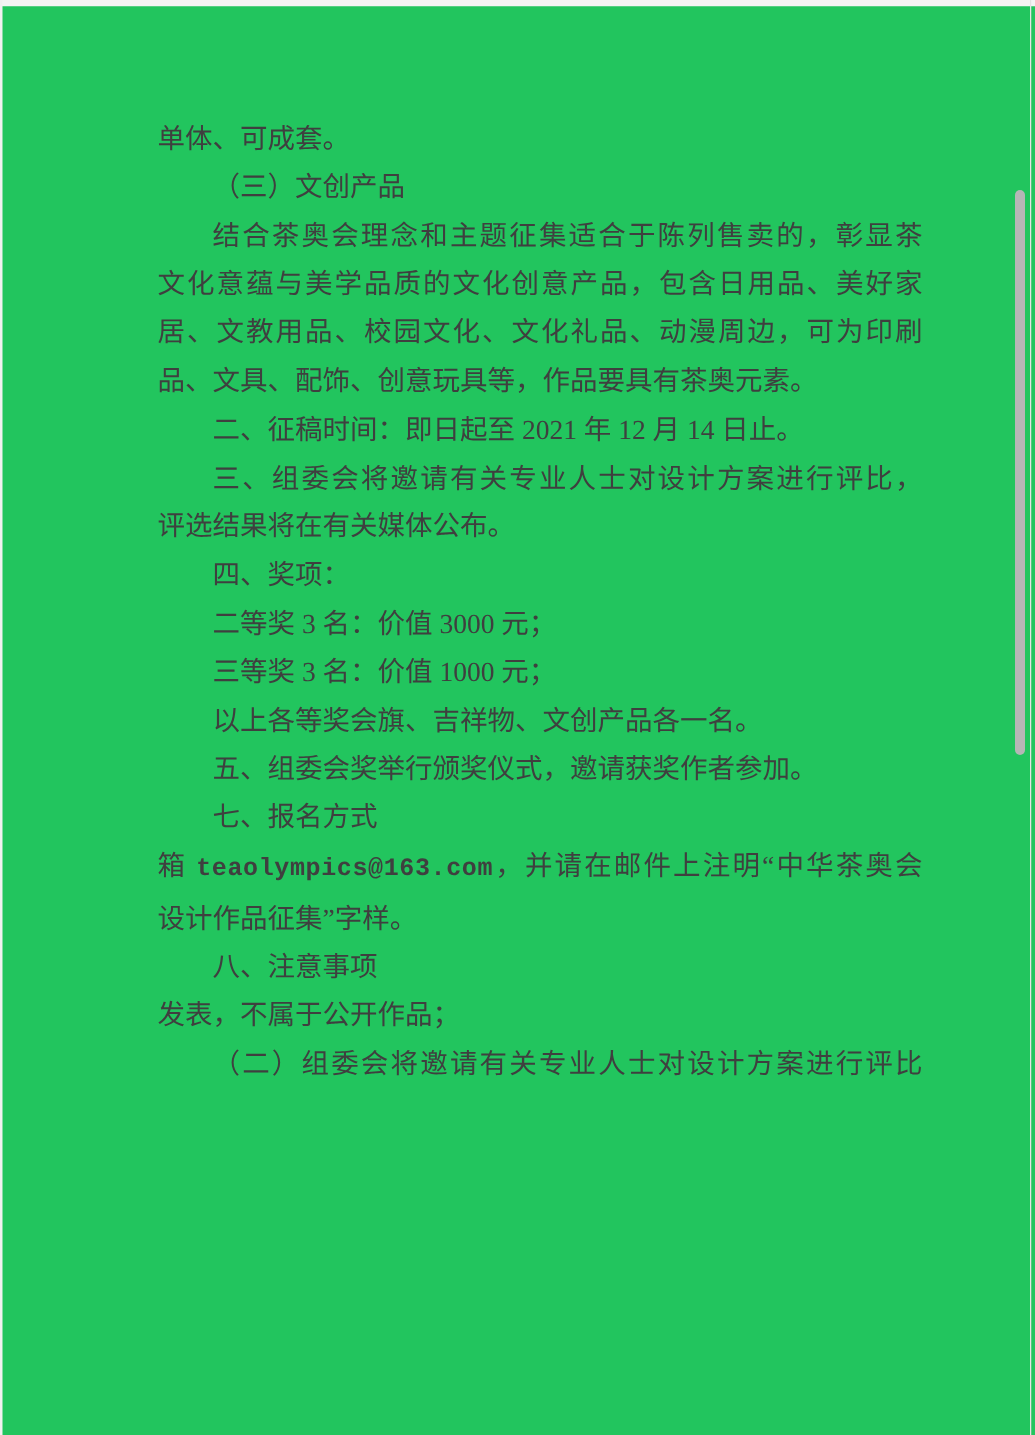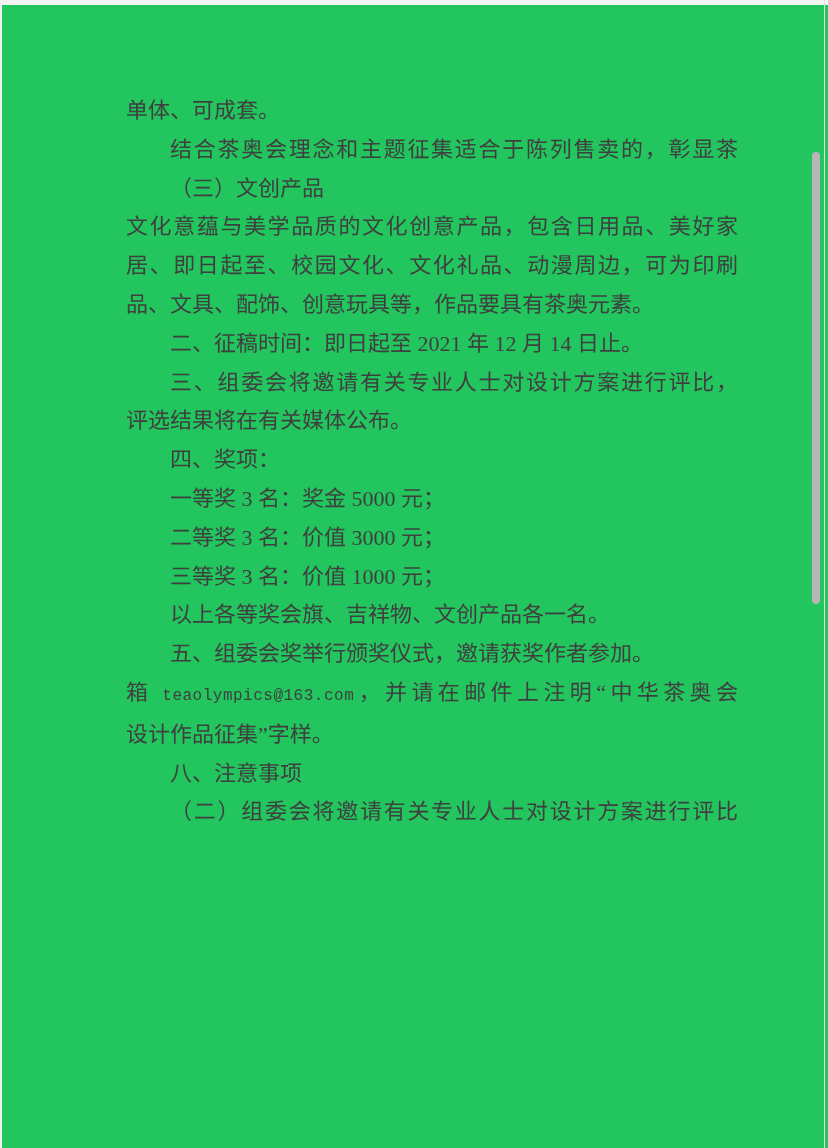--- a/index.html
+++ b/index.html
@@ -72,50 +72,52 @@
     text-align: left;
   }
   .line.indent { text-indent: 2em; }
   .line.fill {
     text-align: justify;
     text-align-last: justify;
     text-justify: inter-character;
   }
   .mono {
     font-family: "Liberation Mono", "DejaVu Sans Mono", monospace;
-    font-size: 16px;
+    font-size: 20px;
     letter-spacing: 0.5px;
+    font-weight: bold;
   }
 </style>
 </head>
 <body>
 
 <div class="viewport">
   <div class="top-edge"></div>
   <div class="left-edge"></div>
 
   <div class="doc" style="color: rgb(63, 63, 63);">
       <div class="line"><span class="run">单体、可成套。</span></div>
+      <div class="line indent"><span class="run">（三）文创产品</span></div>
       <div class="line indent fill"><span class="run">结合茶奥会理念和主题征集适合于陈列售卖的，彰显茶</span></div>
-      <div class="line indent"><span class="run">（三）文创产品</span></div>
       <div class="line fill"><span class="run">文化意蕴与美学品质的文化创意产品，包含日用品、美好家</span></div>
-      <div class="line fill"><span class="run">居、即日起至、校园文化、文化礼品、动漫周边，可为印刷</span></div>
+      <div class="line fill"><span class="run">居、文教用品、校园文化、文化礼品、动漫周边，可为印刷</span></div>
       <div class="line"><span class="run">品、文具、配饰、创意玩具等，作品要具有茶奥元素。</span></div>
       <div class="line indent"><span class="run">二、征稿时间：即日起至 2021 年 12 月 14 日止。</span></div>
       <div class="line indent fill"><span class="run">三、组委会将邀请有关专业人士对设计方案进行评比，</span></div>
       <div class="line"><span class="run">评选结果将在有关媒体公布。</span></div>
       <div class="line indent"><span class="run">四、奖项：</span></div>
-      <div class="line indent"><span class="run">一等奖 3 名：奖金 5000 元；</span></div>
       <div class="line indent"><span class="run">二等奖 3 名：价值 3000 元；</span></div>
       <div class="line indent"><span class="run">三等奖 3 名：价值 1000 元；</span></div>
       <div class="line indent"><span class="run">以上各等奖会旗、吉祥物、文创产品各一名。</span></div>
       <div class="line indent"><span class="run">五、组委会奖举行颁奖仪式，邀请获奖作者参加。</span></div>
+      <div class="line indent"><span class="run">七、报名方式</span></div>
       <div class="line fill"><span class="run">箱 </span><span class="mono">teaolympics@163.com</span><span class="run">，并请在邮件上注明“中华茶奥会</span></div>
       <div class="line"><span class="run">设计作品征集”字样。</span></div>
       <div class="line indent"><span class="run">八、注意事项</span></div>
+      <div class="line"><span class="run">发表，不属于公开作品；</span></div>
       <div class="line indent fill"><span class="run">（二）组委会将邀请有关专业人士对设计方案进行评比</span></div>
     </div>
 
   <div class="right-edge"></div>
   <div class="scroll-track">
     <div class="scroll-thumb" style="background: rgb(182, 182, 182);"></div>
   </div>
 </div>
 
 </body></html>

